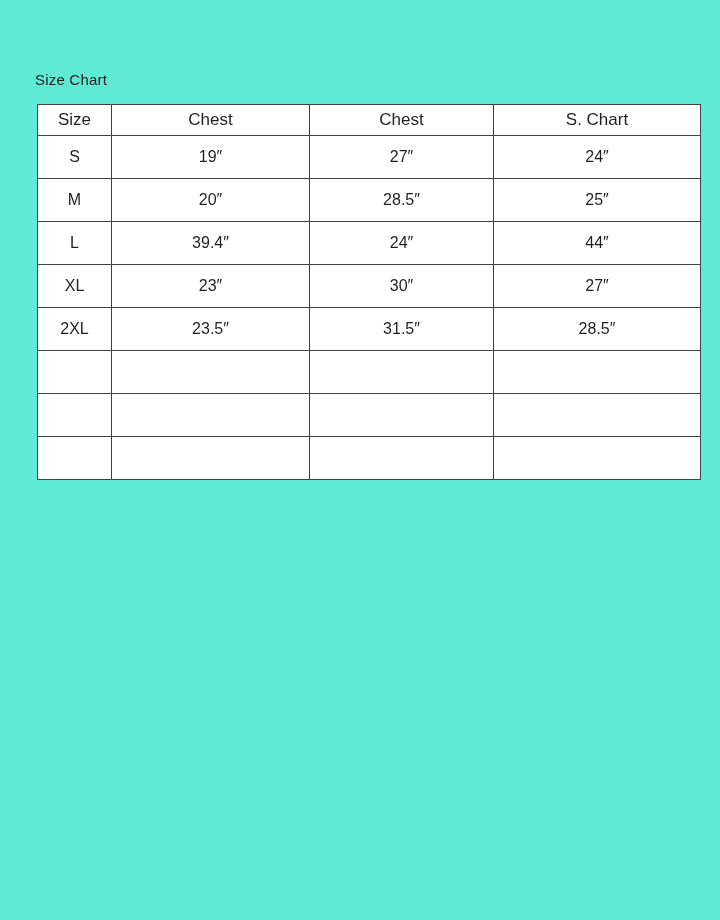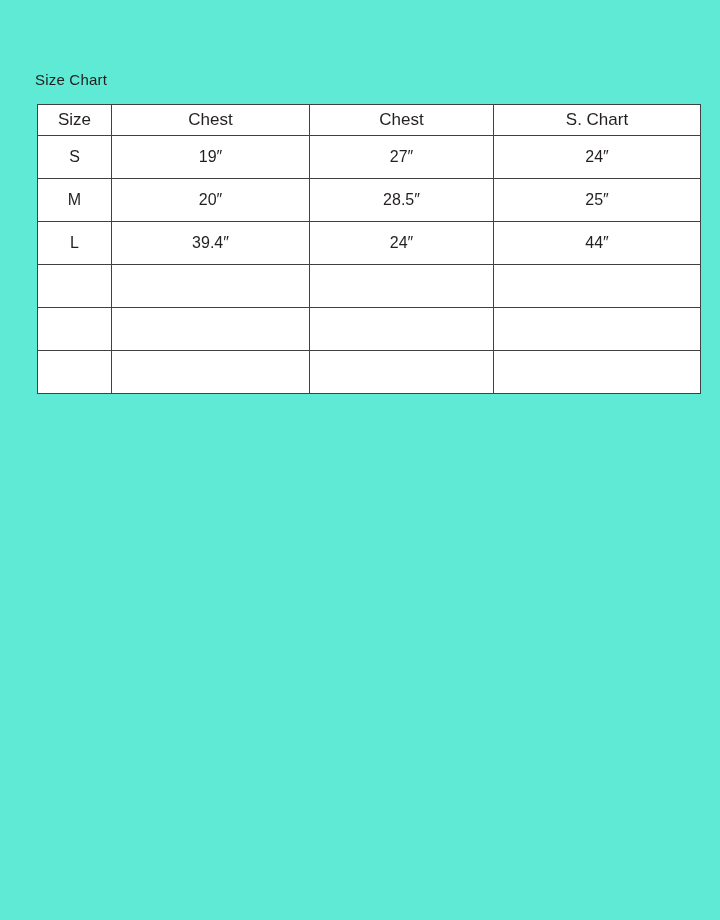--- a/index.html
+++ b/index.html
@@ -96,20 +96,32 @@
         <td>28.5″</td>
         <td>25″</td>
       </tr>
       <tr>
         <td>L</td>
         <td>39.4″</td>
         <td>24″</td>
         <td>44″</td>
       </tr>
       <tr>
+        <td>XL</td>
+        <td>23″</td>
+        <td>30″</td>
+        <td>27″</td>
+      </tr>
+      <tr>
+        <td>2XL</td>
+        <td>23.5″</td>
+        <td>31.5″</td>
+        <td>28.5″</td>
+      </tr>
+      <tr>
         <td></td>
         <td></td>
         <td></td>
         <td></td>
       </tr>
       <tr>
         <td></td>
         <td></td>
         <td></td>
         <td></td>

